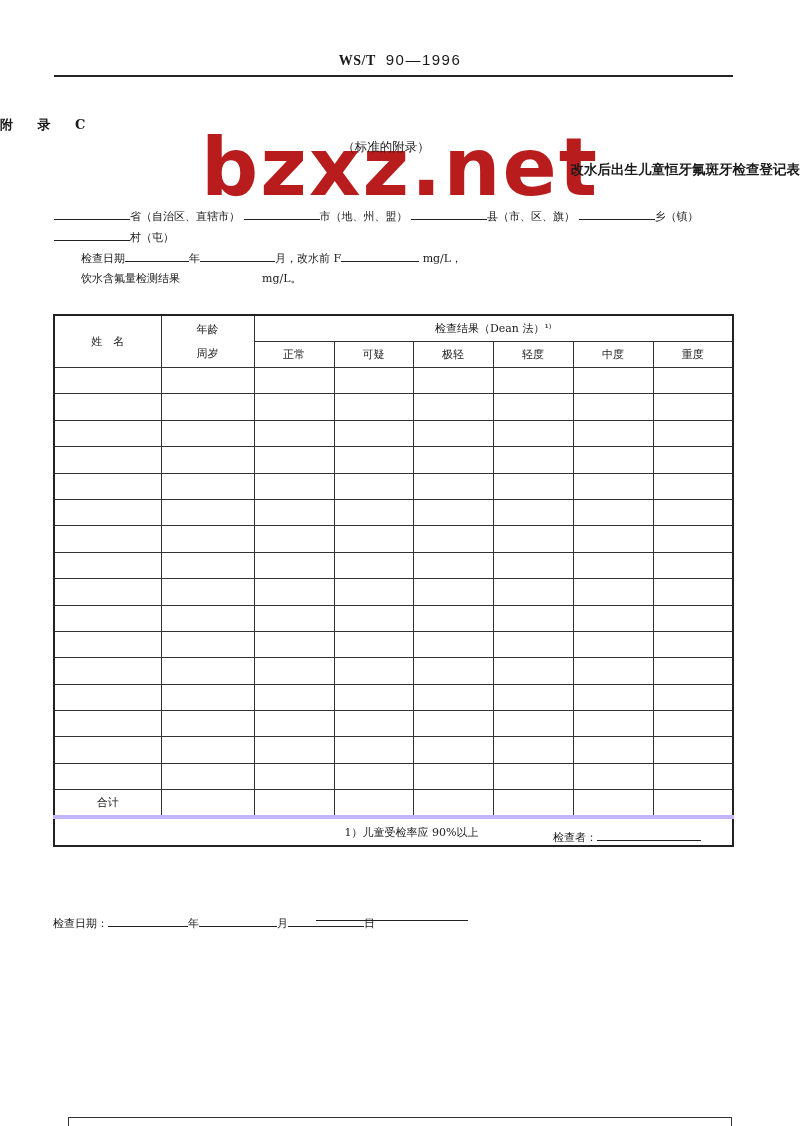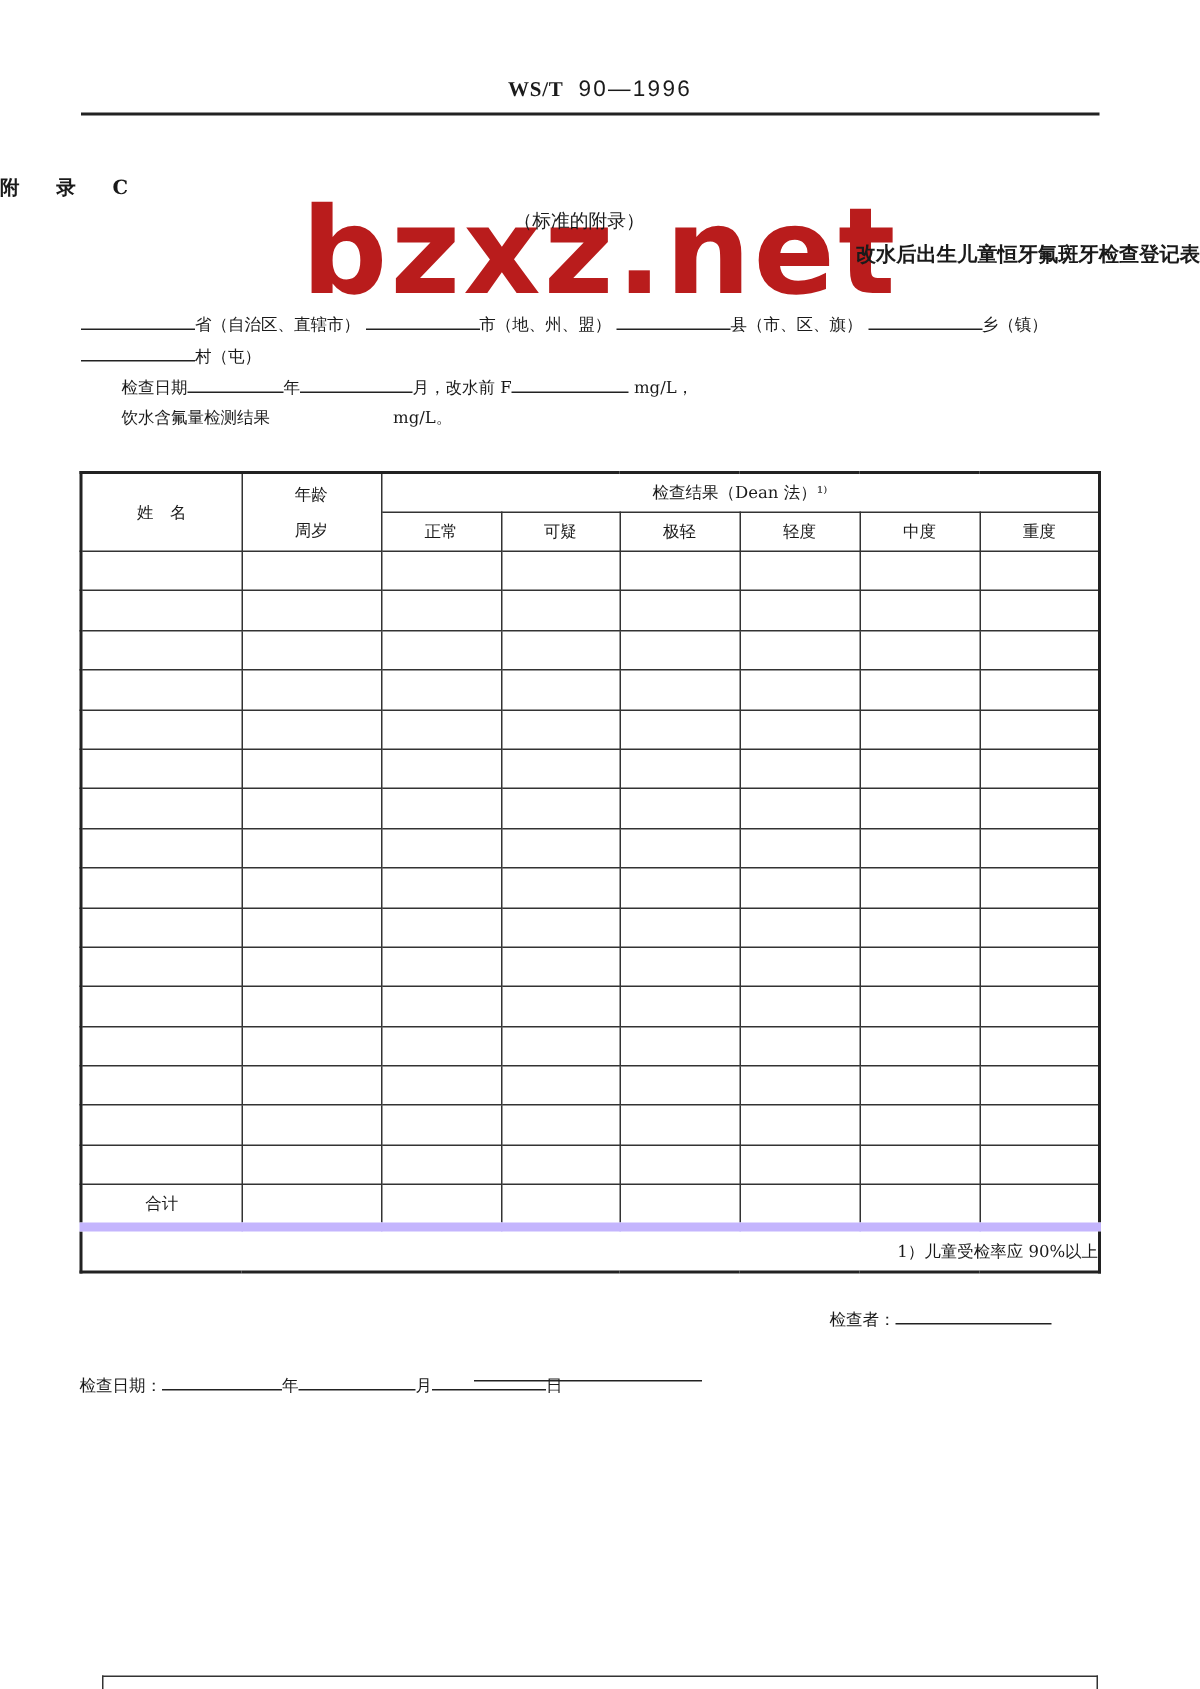--- a/index.html
+++ b/index.html
@@ -35,25 +35,25 @@
     border: 2px solid #222;
     font-size: 11px;
   }
   table.reg td, table.reg th {
     border: 1px solid #333; padding: 0; text-align: center; font-weight: normal;
   }
   table.reg tr.hdr1 th { height: 25px; }
   table.reg tr.hdr2 th { height: 25px; }
   table.reg tr.data td { height: 25.4px; }
   table.reg tr.total td { height: 25px; text-align: center; }
-  table.reg tr.note td { height: 26px; text-align: right; padding-left: 36px; border-top: 6px solid #c4b5fd; }
+  table.reg tr.note td { height: 26px; text-align: center; padding-left: 36px; border-top: 4px solid #c4b5fd; }
   .stack { line-height: 24px; }
 
   .footer-line { left: 53px; top: 871px; font-size: 11px; white-space: nowrap; margin-top: 44px; }
-  .inspector { left: 553px; top: 871px; font-size: 11px; white-space: nowrap; }
+  .inspector { left: 553px; top: 829px; font-size: 11px; white-space: nowrap; }
   .end-rule { left: 316px; top: 920px; width: 152px; border-top: 1px solid #222; height: 0; }
   .bottom-box { left: 68px; top: 1117px; width: 662px; height: 20px; border: 1.5px solid #333; border-bottom: none; }
 </style>
 </head>
 <body>
 
 <div class="abs std-code">
   <span class="ws">WS/T</span><span class="num">90—1996</span>
 </div>
 <div class="abs rule-top"></div>

